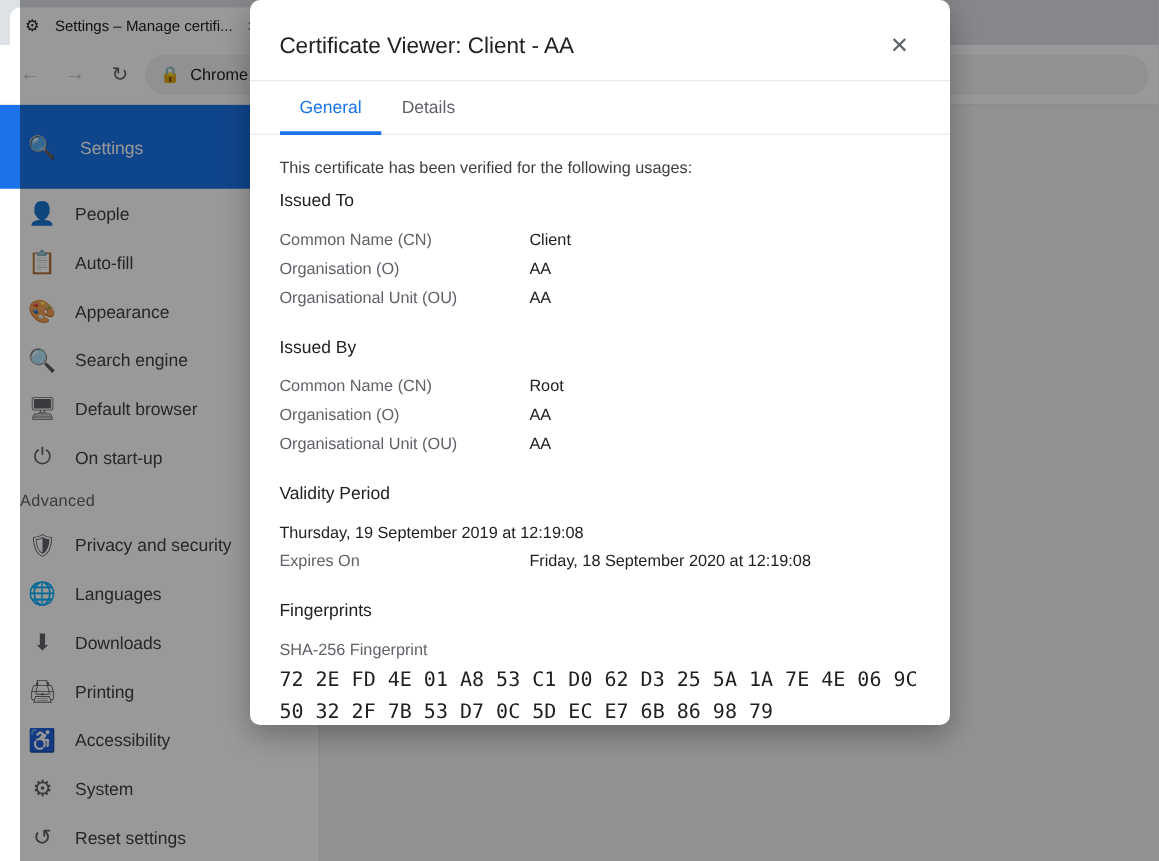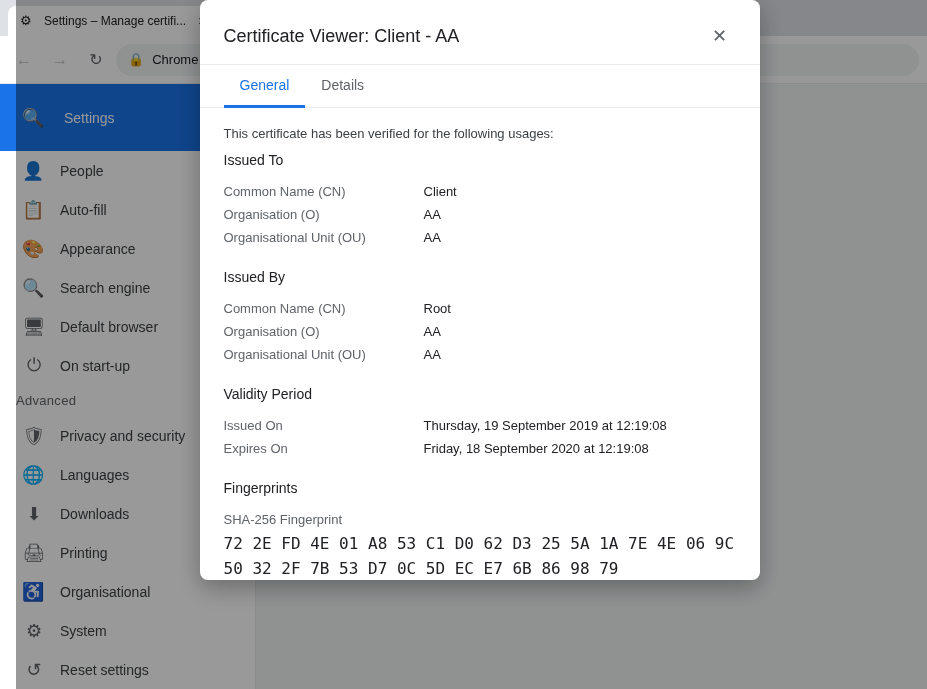--- a/index.html
+++ b/index.html
@@ -149,21 +149,21 @@
       <div class="sidebar-item">
         <span class="sidebar-icon">⬇</span>
         <span class="sidebar-label">Downloads</span>
       </div>
       <div class="sidebar-item">
         <span class="sidebar-icon">🖨</span>
         <span class="sidebar-label">Printing</span>
       </div>
       <div class="sidebar-item">
         <span class="sidebar-icon">♿</span>
-        <span class="sidebar-label">Organisational</span>
+        <span class="sidebar-label">Accessibility</span>
       </div>
       <div class="sidebar-item">
         <span class="sidebar-icon">⚙</span>
         <span class="sidebar-label">System</span>
       </div>
       <div class="sidebar-item">
         <span class="sidebar-icon">↺</span>
         <span class="sidebar-label">Reset settings</span>
       </div>
     </div>
@@ -218,21 +218,20 @@
         </div>
         <div class="cert-field">
           <span class="cert-field-name">Organisational Unit (OU)</span>
           <span class="cert-field-value">AA</span>
         </div>
       </div>
 
       <div class="cert-section cert-validity">
         <div class="cert-section-title">Validity Period</div>
         <div class="cert-field">
-          <span class="cert-field-name">Issued On</span>
           <span class="cert-field-value">Thursday, 19 September 2019 at 12:19:08</span>
         </div>
         <div class="cert-field">
           <span class="cert-field-name">Expires On</span>
           <span class="cert-field-value">Friday, 18 September 2020 at 12:19:08</span>
         </div>
       </div>
 
       <div class="cert-section cert-fingerprints">
         <div class="cert-section-title">Fingerprints</div>

